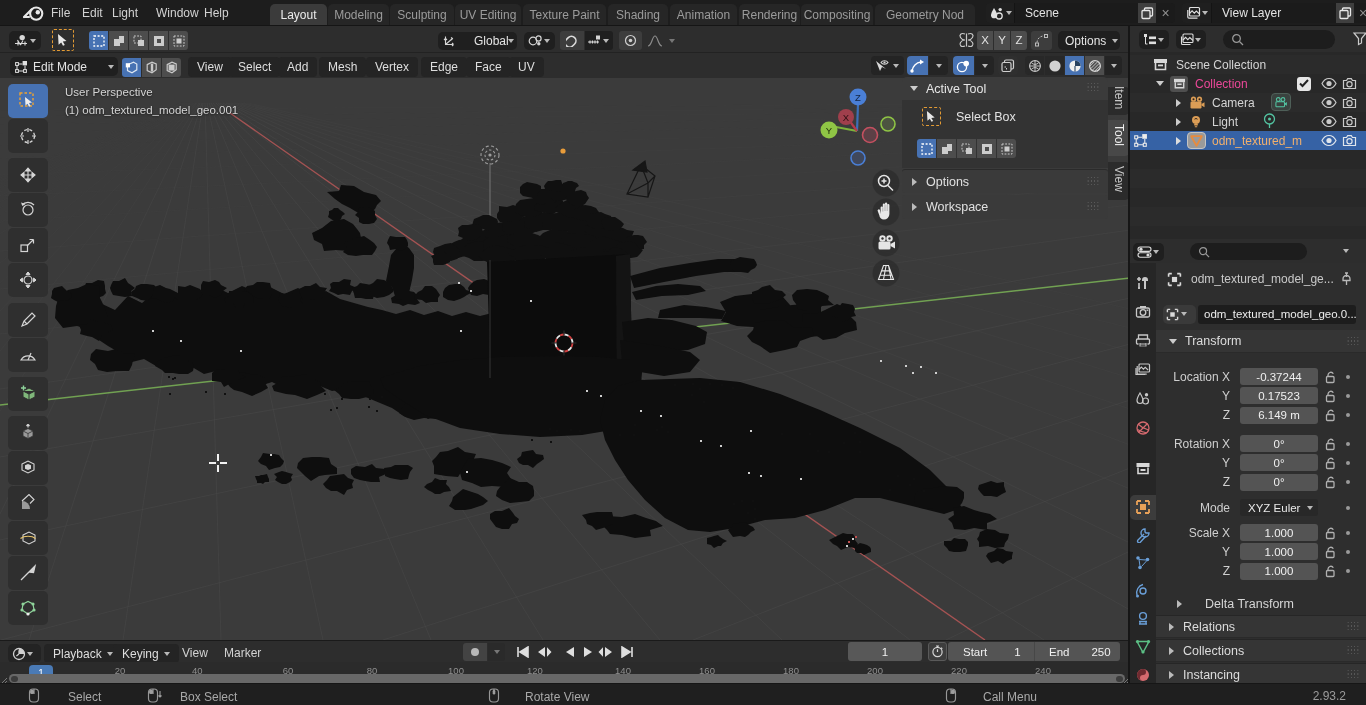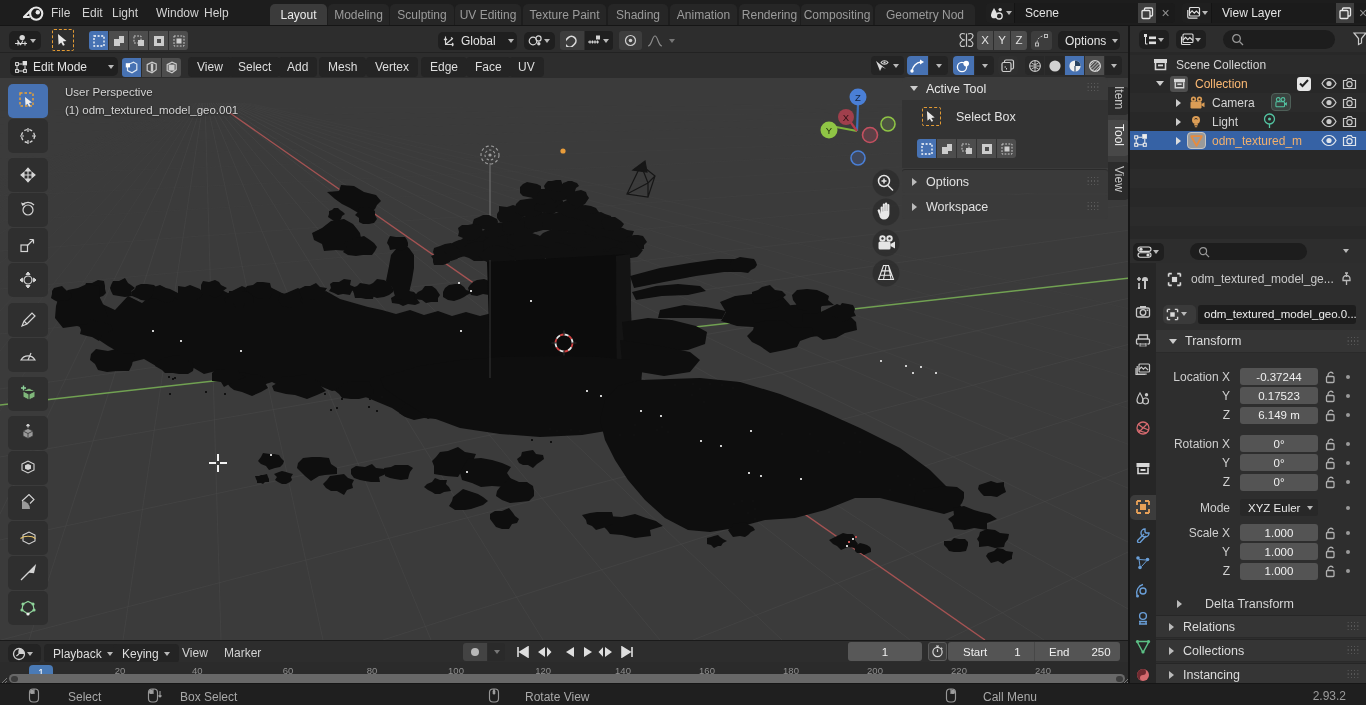--- a/index.html
+++ b/index.html
@@ -132,21 +132,21 @@
           <svg width="12" height="12" viewBox="0 0 12 12">
             <rect x="1" y="1" width="10" height="10" fill="none" stroke="#ccc" stroke-width="1" stroke-dasharray="1.8 1.4"></rect>
             <rect x="3.5" y="3.5" width="5" height="5" fill="#ccc"></rect>
           </svg>
         </span>
   </span>
   <span class="dd abs" style="left:438px;top:6px;width:79px;height:18px;padding-left:5px">
     <svg width="13" height="13" viewBox="0 0 13 13">
           <path d="M2.5,1.5 v8 h8 M2.5,9.5 l7-6 M2.5,3.5 l1.5,1.5 M2.5,3.5 l-1.5,1.5 M10.5,9.5 l-1.5,-1.5 M10.5,9.5 l-1.5,1.5 M8,2.5 l1.5,1 -1,1.5" stroke="#d5d5d5" stroke-width="1.1" fill="none"></path>
         </svg>
-    <span style="margin-left:5px;font-size:12px">Global</span>
+    <span style="margin-left:18px;font-size:12px">Global</span>
     <span class="caret" style="position:absolute;margin-left:65px"></span>
   </span>
   <span class="dd abs" style="left:524px;top:6px;width:31px;height:18px;padding-left:4px">
     <svg width="15" height="14" viewBox="0 0 15 14">
           <circle cx="5" cy="7" r="3.8" fill="none" stroke="#d5d5d5" stroke-width="1.2"></circle>
           <circle cx="10.5" cy="4.5" r="2.6" fill="none" stroke="#d5d5d5" stroke-width="1.2"></circle>
           <circle cx="10.8" cy="9.8" r="1.7" fill="#d5d5d5"></circle>
         </svg>
     <span class="caret" style="margin-left:1px"></span>
   </span>
@@ -818,21 +818,21 @@
 
   <div class="abs row" style="left:0;top:22px;width:236px;height:19px">
     <span style="margin-left:26px;width:0;height:0;border-top:5px solid #ccc;border-left:4px solid transparent;border-right:4px solid transparent"></span>
     <span style="margin-left:6px;width:18px;height:16px;background:#4f4f4f;border-radius:3px;display:inline-flex;align-items:center;justify-content:center">
           <svg width="13" height="11" viewBox="0 0 15 13">
             <rect x="1" y="1" width="13" height="4" fill="#d8d8d8"></rect>
             <path d="M2.5,5 v6.5 h10 V5" fill="none" stroke="#d8d8d8" stroke-width="1.6"></path>
             <rect x="5" y="6.5" width="5" height="1.8" fill="#d8d8d8"></rect>
           </svg>
         </span>
-    <span style="margin-left:7px;color:#fdba74">Collection</span>
+    <span style="margin-left:7px;color:#ec4899">Collection</span>
     <span class="abs" style="left:167px;top:2.5px;width:14px;height:14px;background:#e6e6e6;border-radius:3px"><svg width="10" height="9" viewBox="0 0 10 9" style="margin:2.5px 0 0 2px">
             <path d="M1,4.5 L3.5,7 L9,1" stroke="#222" stroke-width="2" fill="none"></path>
           </svg></span>
     <svg class="abs" style="left:191px;top:3px" width="16" height="13" viewBox="0 0 16 13">
           <path d="M1,6.5 C3,2.5 6,1.5 8,1.5 C10,1.5 13,2.5 15,6.5 C13,10.5 10,11.5 8,11.5 C6,11.5 3,10.5 1,6.5 Z" fill="none" stroke="#c9c9c9" stroke-width="1.2"></path>
           <circle cx="8" cy="6.5" r="2.6" fill="#c9c9c9"></circle>
         </svg>
     <svg class="abs" style="left:212px;top:3px" width="15" height="13" viewBox="0 0 15 13">
           <path d="M1.5,3.5 h3 l1.2,-1.8 h3.6 L10.5,3.5 h3 V11.5 h-12 Z" fill="none" stroke="#c9c9c9" stroke-width="1.2"></path>
           <circle cx="7.5" cy="7.3" r="2.6" fill="none" stroke="#c9c9c9" stroke-width="1.2"></circle>
@@ -1190,21 +1190,21 @@
           <span style="margin-left:22px">250</span>
         </span>
  </span>
 </div>
 <div id="tlbody" class="abs" style="background:#2b2b2b">
  <span class="abs" style="left:108px;top:3px;width:24px;text-align:center;color:#909090;font-size:9.5px">20</span>
       <span class="abs" style="left:192px;top:3px;width:24px;text-align:left;color:#909090;font-size:9.5px">40</span>
       <span class="abs" style="left:276px;top:3px;width:24px;text-align:center;color:#909090;font-size:9.5px">60</span>
       <span class="abs" style="left:360px;top:3px;width:24px;text-align:center;color:#909090;font-size:9.5px">80</span>
       <span class="abs" style="left:444px;top:3px;width:24px;text-align:center;color:#909090;font-size:9.5px">100</span>
-      <span class="abs" style="left:527px;top:3px;width:24px;text-align:right;color:#909090;font-size:9.5px">120</span>
+      <span class="abs" style="left:527px;top:3px;width:24px;text-align:left;color:#909090;font-size:9.5px">120</span>
       <span class="abs" style="left:611px;top:3px;width:24px;text-align:center;color:#909090;font-size:9.5px">140</span>
       <span class="abs" style="left:695px;top:3px;width:24px;text-align:center;color:#909090;font-size:9.5px">160</span>
       <span class="abs" style="left:779px;top:3px;width:24px;text-align:center;color:#909090;font-size:9.5px">180</span>
       <span class="abs" style="left:863px;top:3px;width:24px;text-align:center;color:#909090;font-size:9.5px">200</span>
       <span class="abs" style="left:947px;top:3px;width:24px;text-align:center;color:#909090;font-size:9.5px">220</span>
       <span class="abs" style="left:1031px;top:3px;width:24px;text-align:center;color:#909090;font-size:9.5px">240</span>
  <div class="abs" style="left:29px;top:3px;width:24px;height:18px;background:#4a7ab5;border-radius:4px 4px 0 0;color:#fff;font-size:10px;text-align:center;line-height:17px">1</div>
  <div class="abs" style="left:40px;top:19px;width:2px;height:4px;background:#4a7ab5"></div>
  <div class="abs" style="left:9px;top:12px;width:1116px;height:9px;background:#686868;border-radius:4.5px"></div>
  <div class="abs" style="left:11px;top:13.5px;width:6.5px;height:6.5px;border-radius:4px;background:#3c3c3c"></div>

